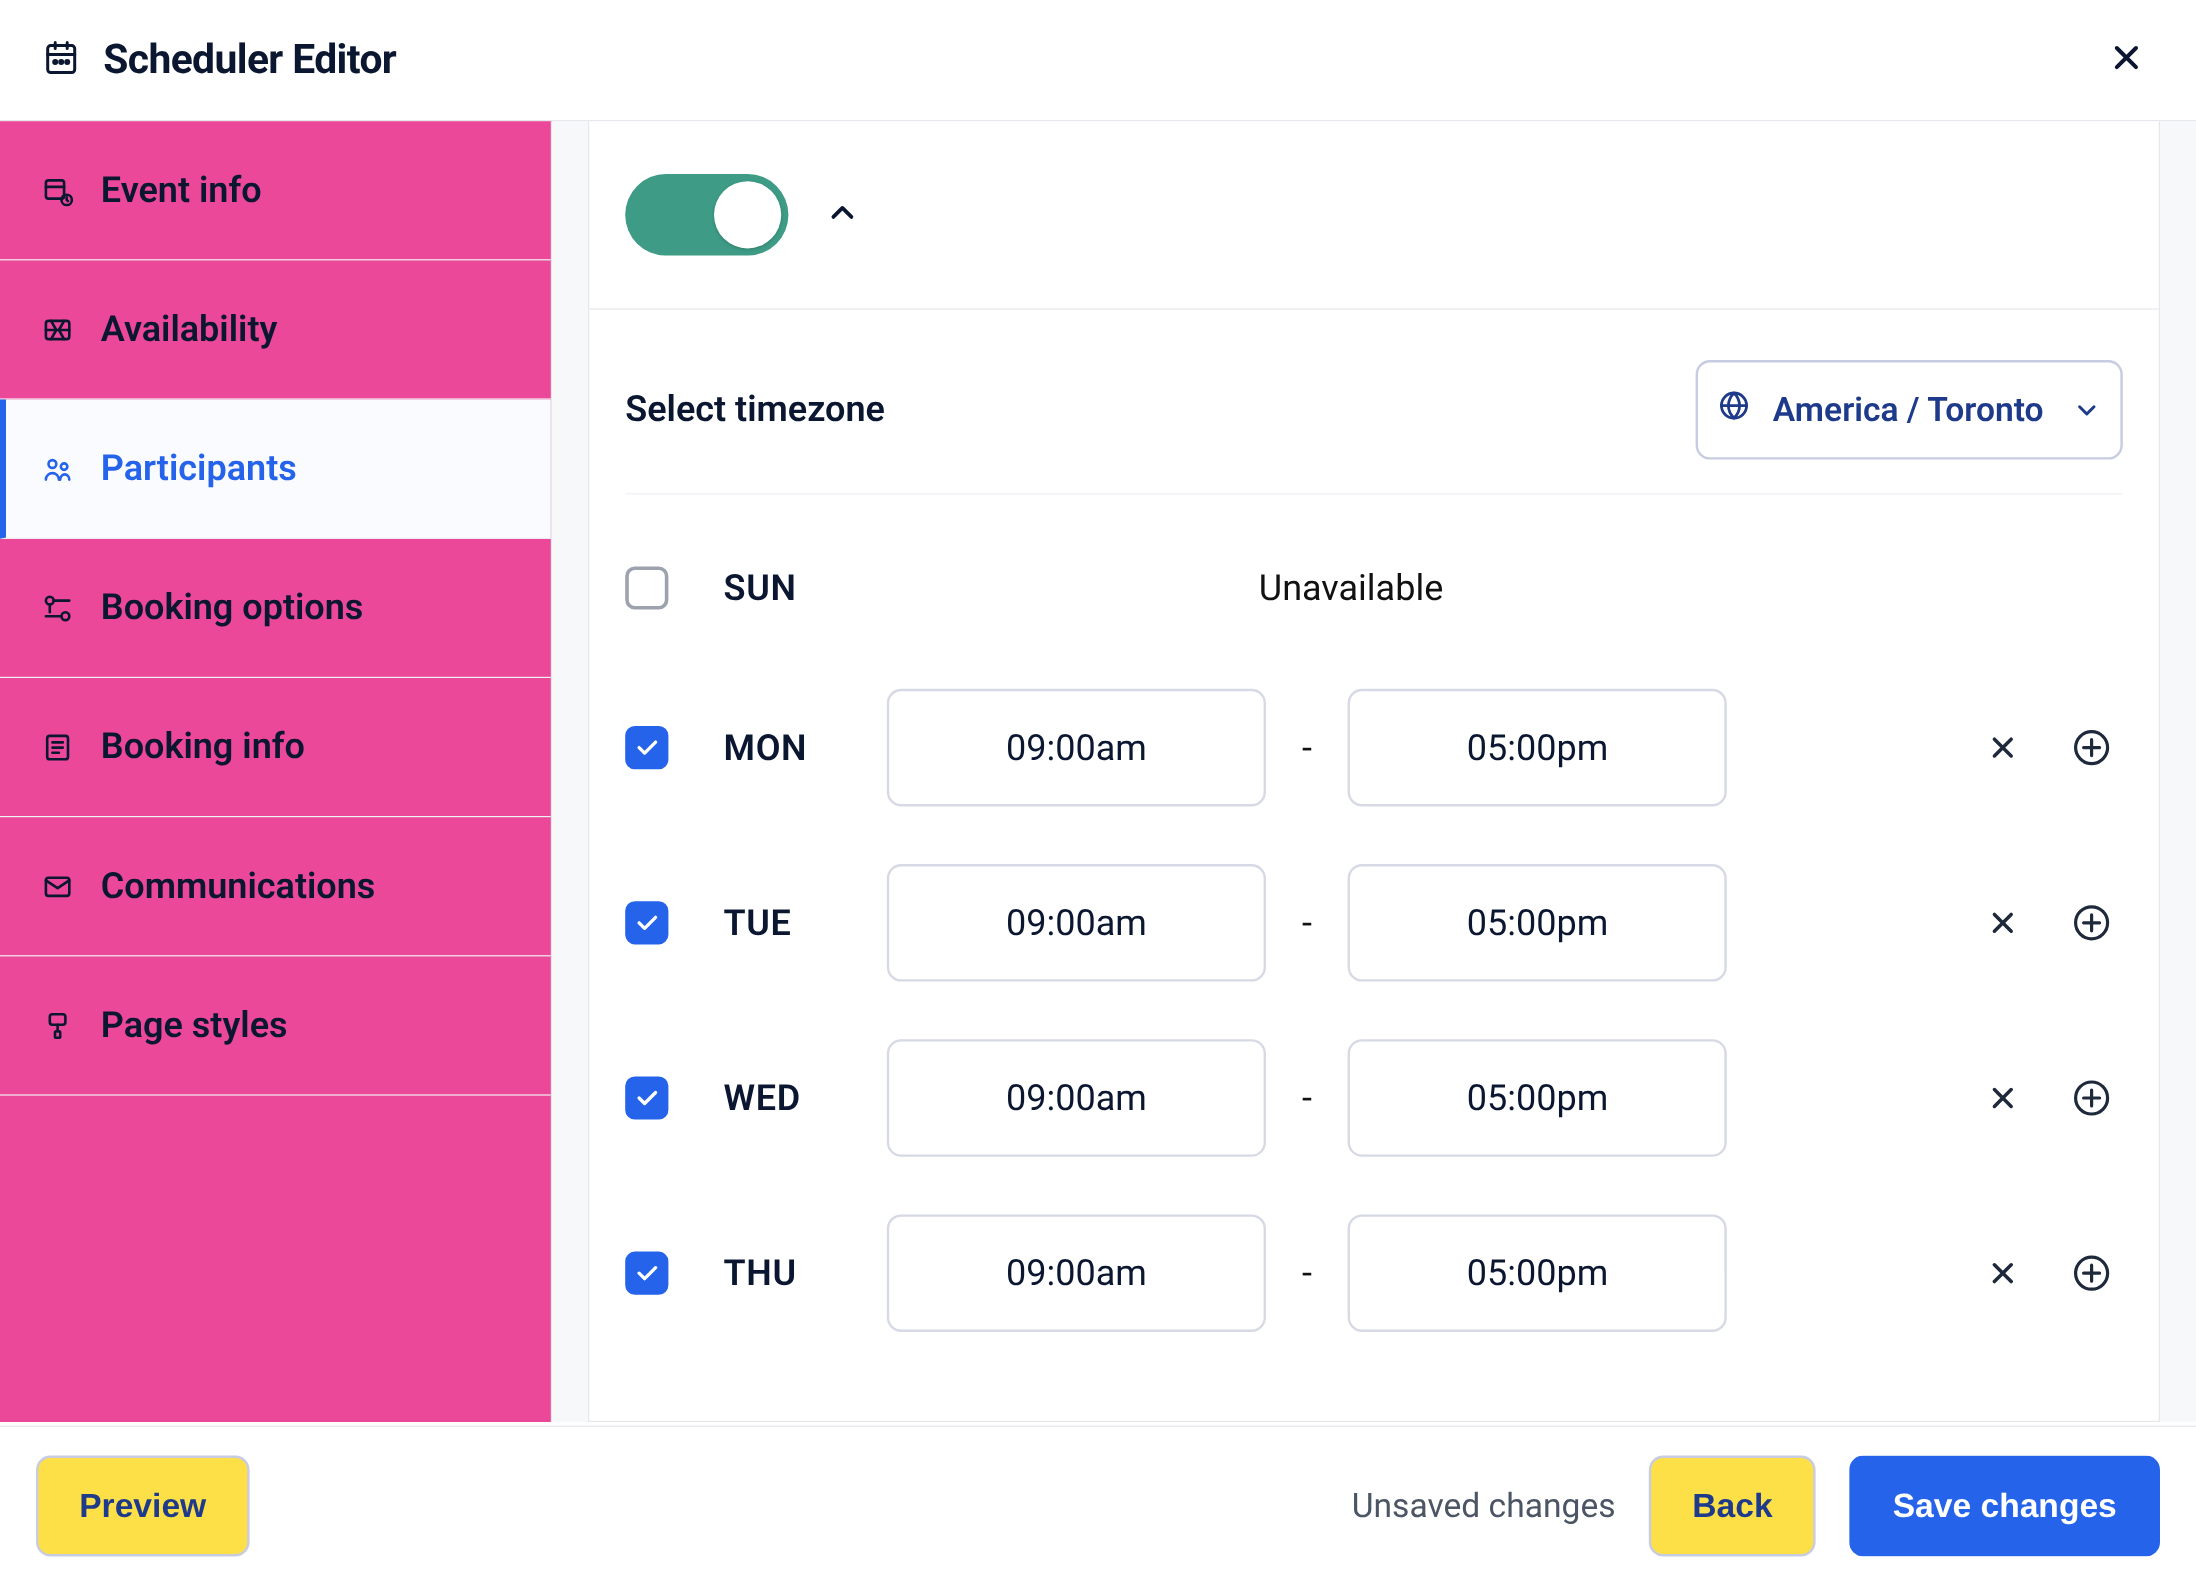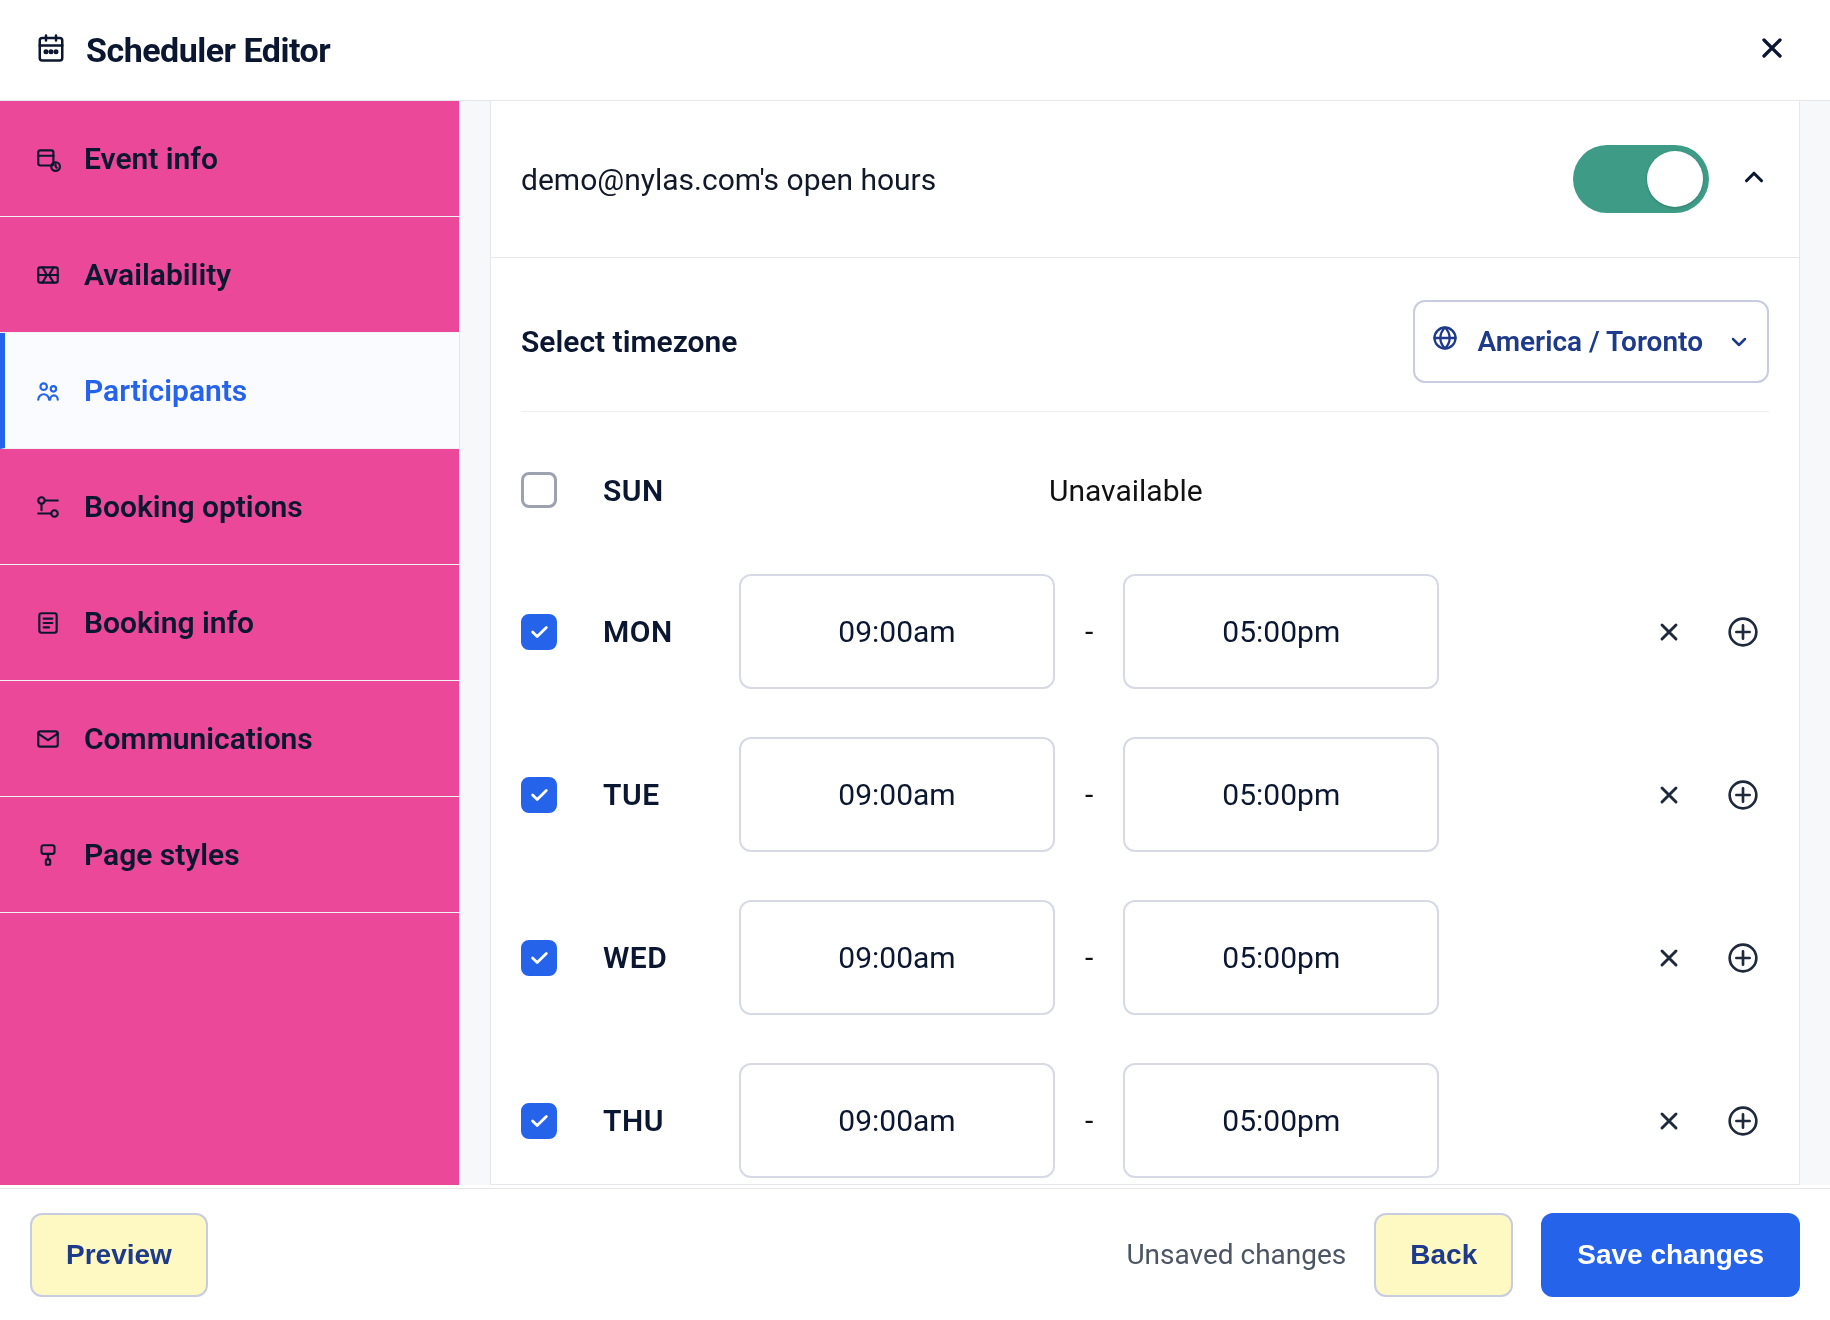--- a/index.html
+++ b/index.html
@@ -128,21 +128,21 @@
     display:flex; align-items:center; justify-content:center;
     cursor:pointer;
   }
   .chk.checked { background:#2563EB; border-color:#2563EB; }
   .chk.checked svg { display:block; }
   .chk svg { display:none; }
   .day-label { font-size: 30px; font-weight: 600; letter-spacing: 0.5px; }
 
   .slot { display:flex; align-items:center; gap: 30px; }
   .time-box {
-    width: 316px; height: 115px;
+    width: 316px; height: 98px;
     border: 2px solid #D7DAE5; border-radius: 12px;
     display:flex; align-items:center; justify-content:center;
     font-size: 30px;
     cursor: pointer;
     background:#fff;
   }
   .dash { font-size: 30px; color:#111; }
 
   .row-actions { display:flex; align-items:center; gap: 44px; padding-right: 10px; }
   .icon-btn { cursor:pointer; display:flex; align-items:center; justify-content:center; }
@@ -156,21 +156,21 @@
     border-top: 1px solid #E5E7EB;
     background:#fff;
     display:flex; align-items:center; justify-content:space-between;
     padding: 0 30px;
   }
   .btn {
     border-radius: 12px; font-size: 28px; font-weight: 600;
     padding: 24px 34px; cursor:pointer;
     border: 2px solid transparent;
   }
-  .btn.outline { border-color:#C7CCE0; color:#1E3A8A; background:#fef9c3; }
+  .btn.outline { border-color:#C7CCE0; color:#1E3A8A; background:#fde047; }
   .btn.primary { background:#2563EB; color:#fff; }
   .footer-right { display:flex; align-items:center; gap: 28px; }
   .status-text { font-size: 28px; color:#4B5563; }
 
   
   .ico { color: inherit; }
 </style>
 </head>
 <body>
 
@@ -264,21 +264,20 @@
             <rect x="10" y="16" width="4" height="5" rx="1"></rect>
           </svg>
       </span>
       <span>Page styles</span>
     </div>
   </nav>
 
   <main class="main">
     <div class="panel">
       <div class="panel-header">
-        <div class="panel-title">demo@nylas.com's open hours</div>
         <div class="panel-controls">
           <div class="toggle">
             <div class="toggle-knob"></div>
           </div>
           <span>
             <svg width="30" height="30" viewBox="0 0 24 24" fill="none" stroke="#0B1730" stroke-width="2.5" stroke-linecap="round" stroke-linejoin="round">
                 <path d="M6 15l6-6 6 6"></path>
               </svg>
           </span>
         </div>

